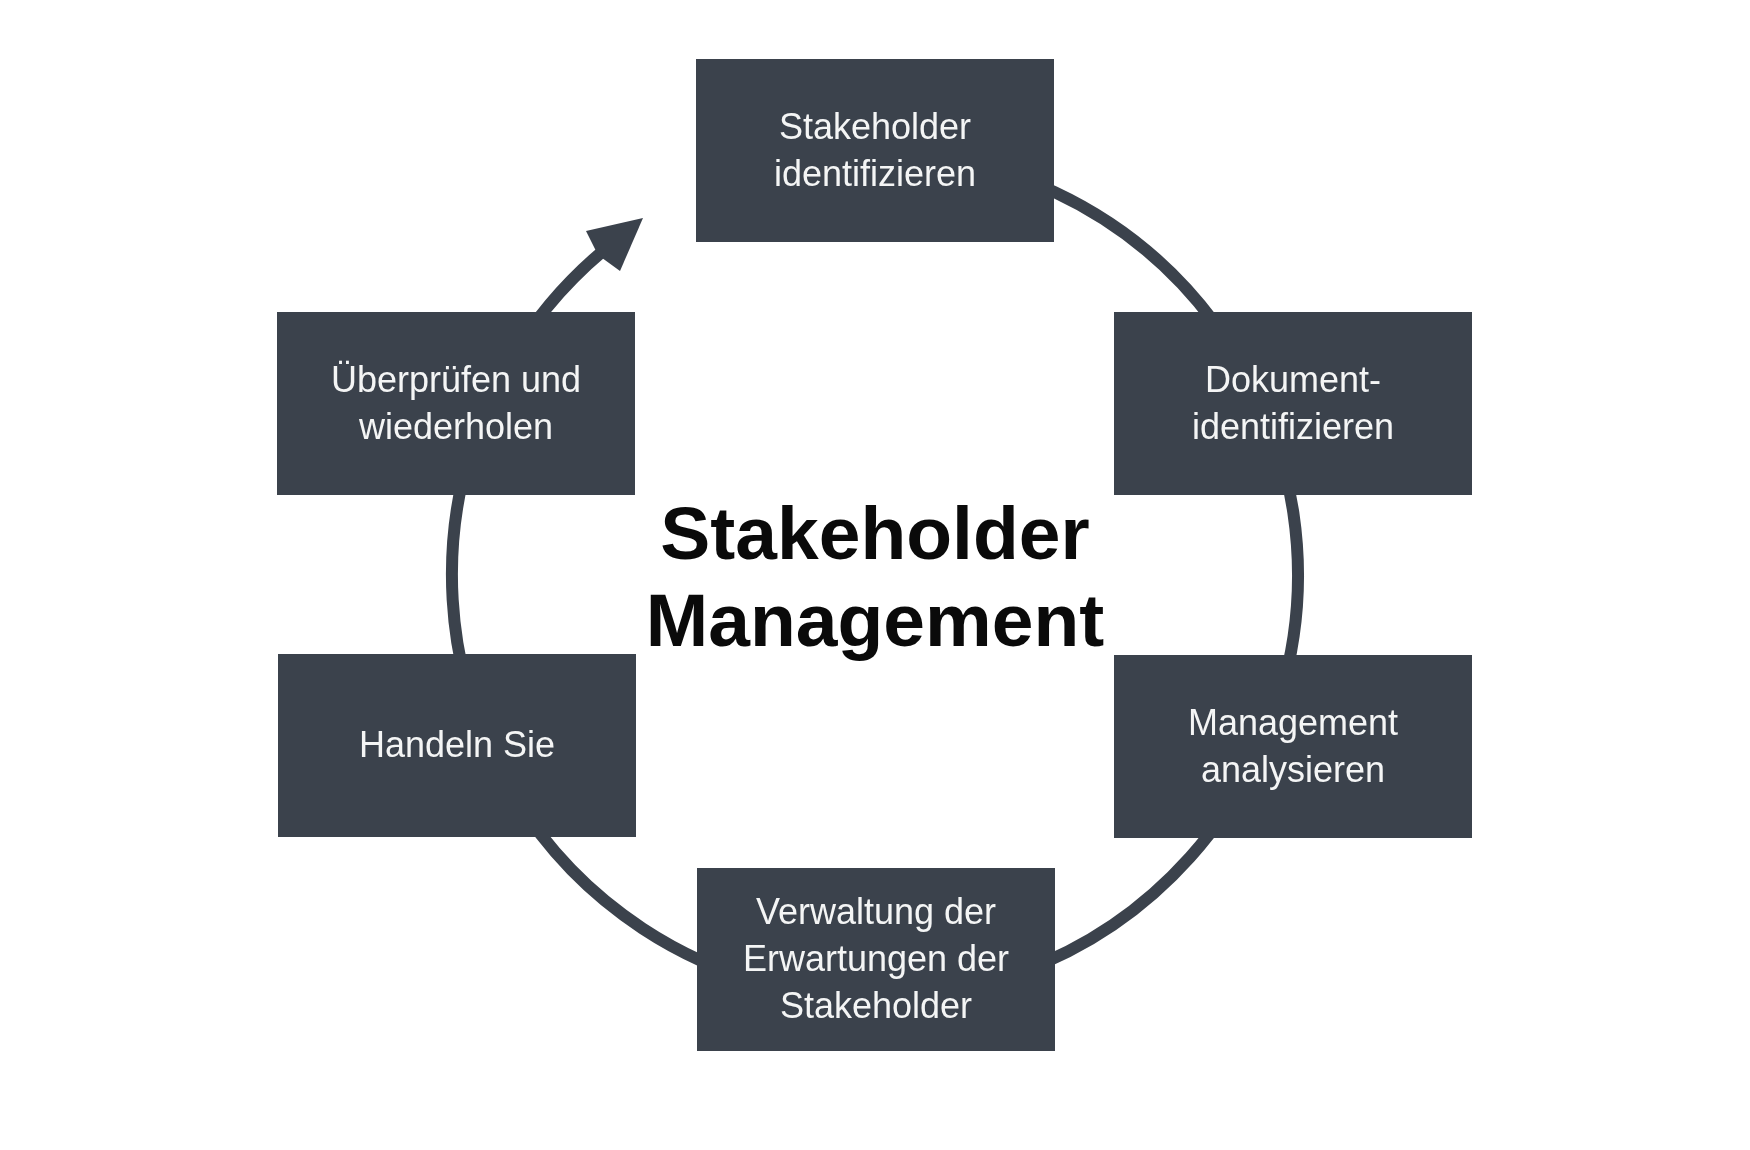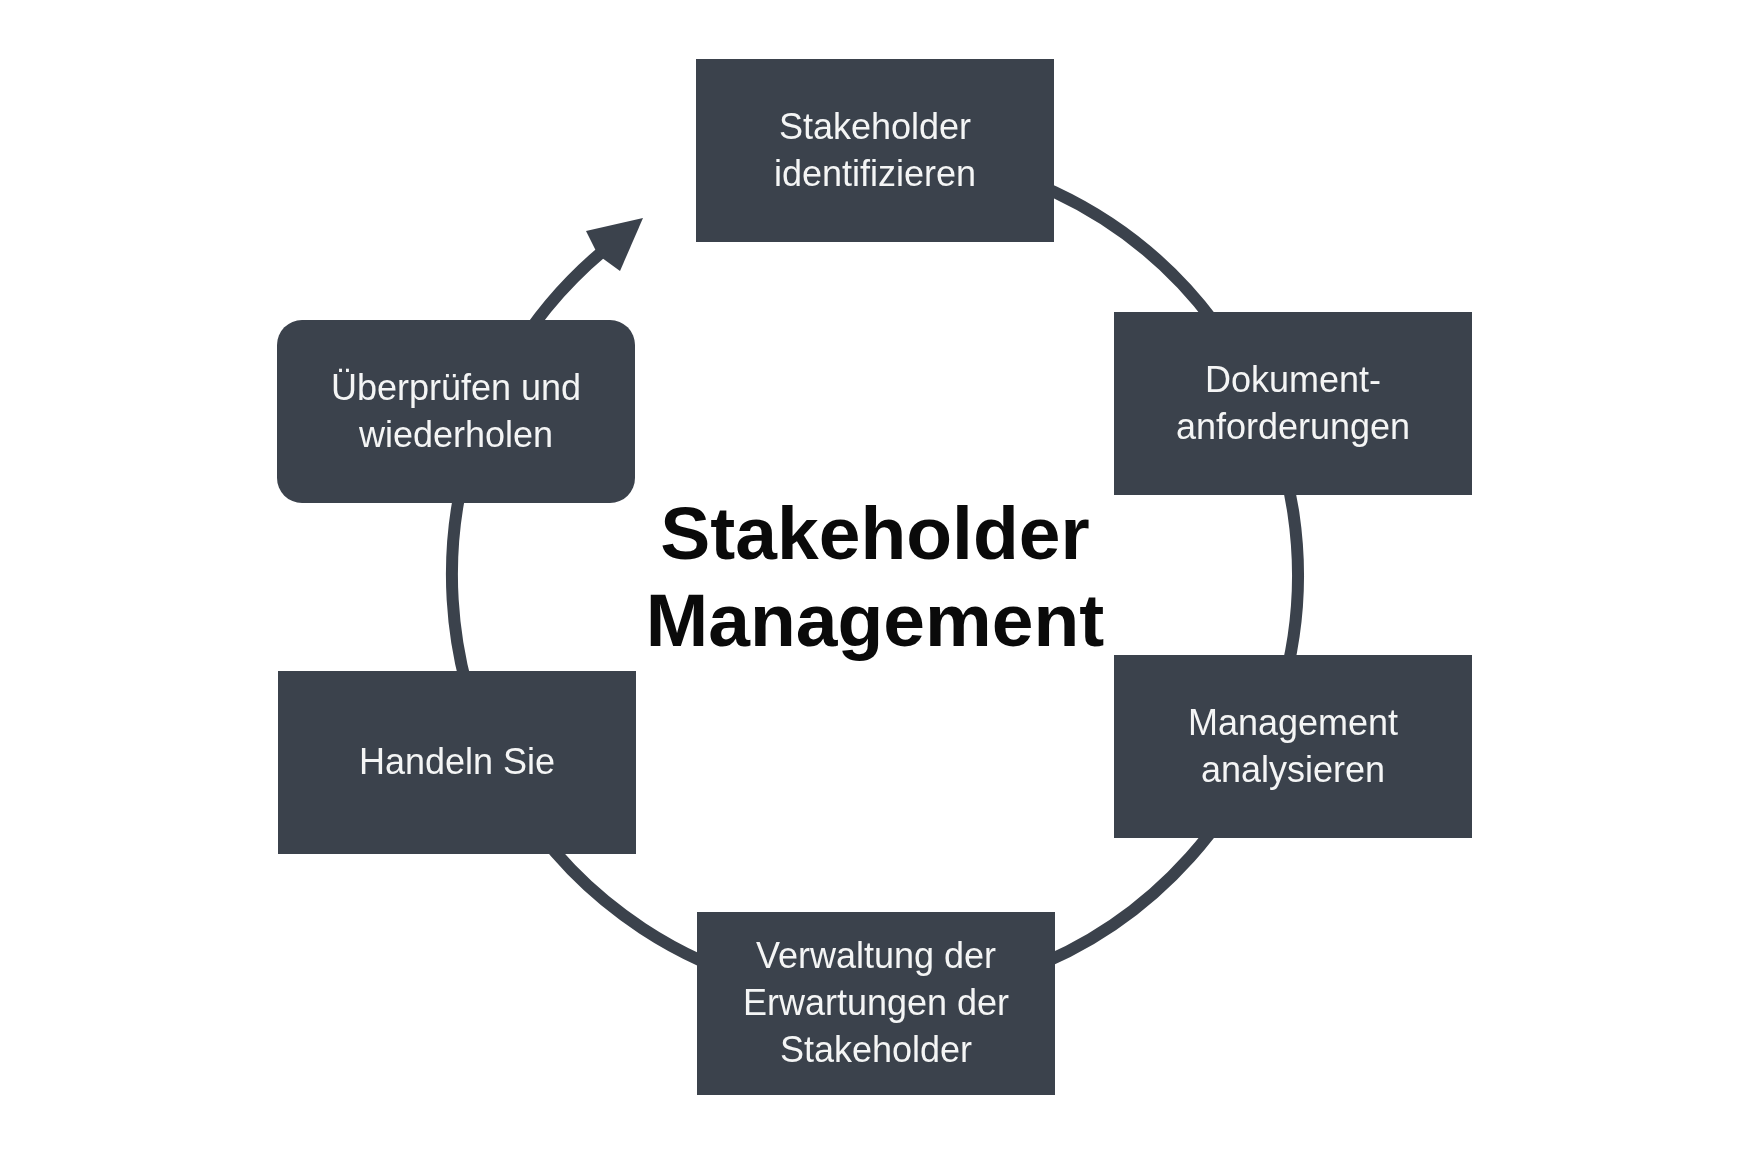--- a/index.html
+++ b/index.html
@@ -37,23 +37,23 @@
     justify-content: center;
     text-align: center;
     font-size: 36px;
     line-height: 1.3;
     white-space: pre-line;
     z-index: 2;
   }
   .pos-top          { left: 696px;  top: 59px;  }
   .pos-top-right    { left: 1114px; top: 312px; }
   .pos-bottom-right { left: 1114px; top: 655px; }
-  .pos-bottom       { left: 697px;  top: 912px; }
-  .pos-bottom-left  { left: 278px;  top: 671px; }
-  .pos-top-left     { left: 277px;  top: 320px; border-radius: 25px; }
+  .pos-bottom       { left: 697px;  top: 868px; }
+  .pos-bottom-left  { left: 278px;  top: 654px; }
+  .pos-top-left     { left: 277px;  top: 312px; }
   .center-title {
     position: absolute;
     left: 0; top: 490px;
     width: 1750px;
     text-align: center;
     font-size: 75px;
     font-weight: bold;
     line-height: 1.16;
     color: var(--title-text);
     white-space: pre-line;
@@ -72,21 +72,21 @@
     <polygon points="643,218 620,271 598,255 586,231" fill="#3b424c"></polygon>
   </svg>
 
   <div class="center-title">Stakeholder
 Management</div>
 
   <div class="step-box pos-top">Stakeholder
 identifizieren</div>
 
   <div class="step-box pos-top-right">Dokument-
-anforderungen</div>
+identifizieren</div>
 
   <div class="step-box pos-bottom-right">Management
 analysieren</div>
 
   <div class="step-box pos-bottom">Verwaltung der
 Erwartungen der
 Stakeholder</div>
 
   <div class="step-box pos-bottom-left">Handeln Sie</div>
 

